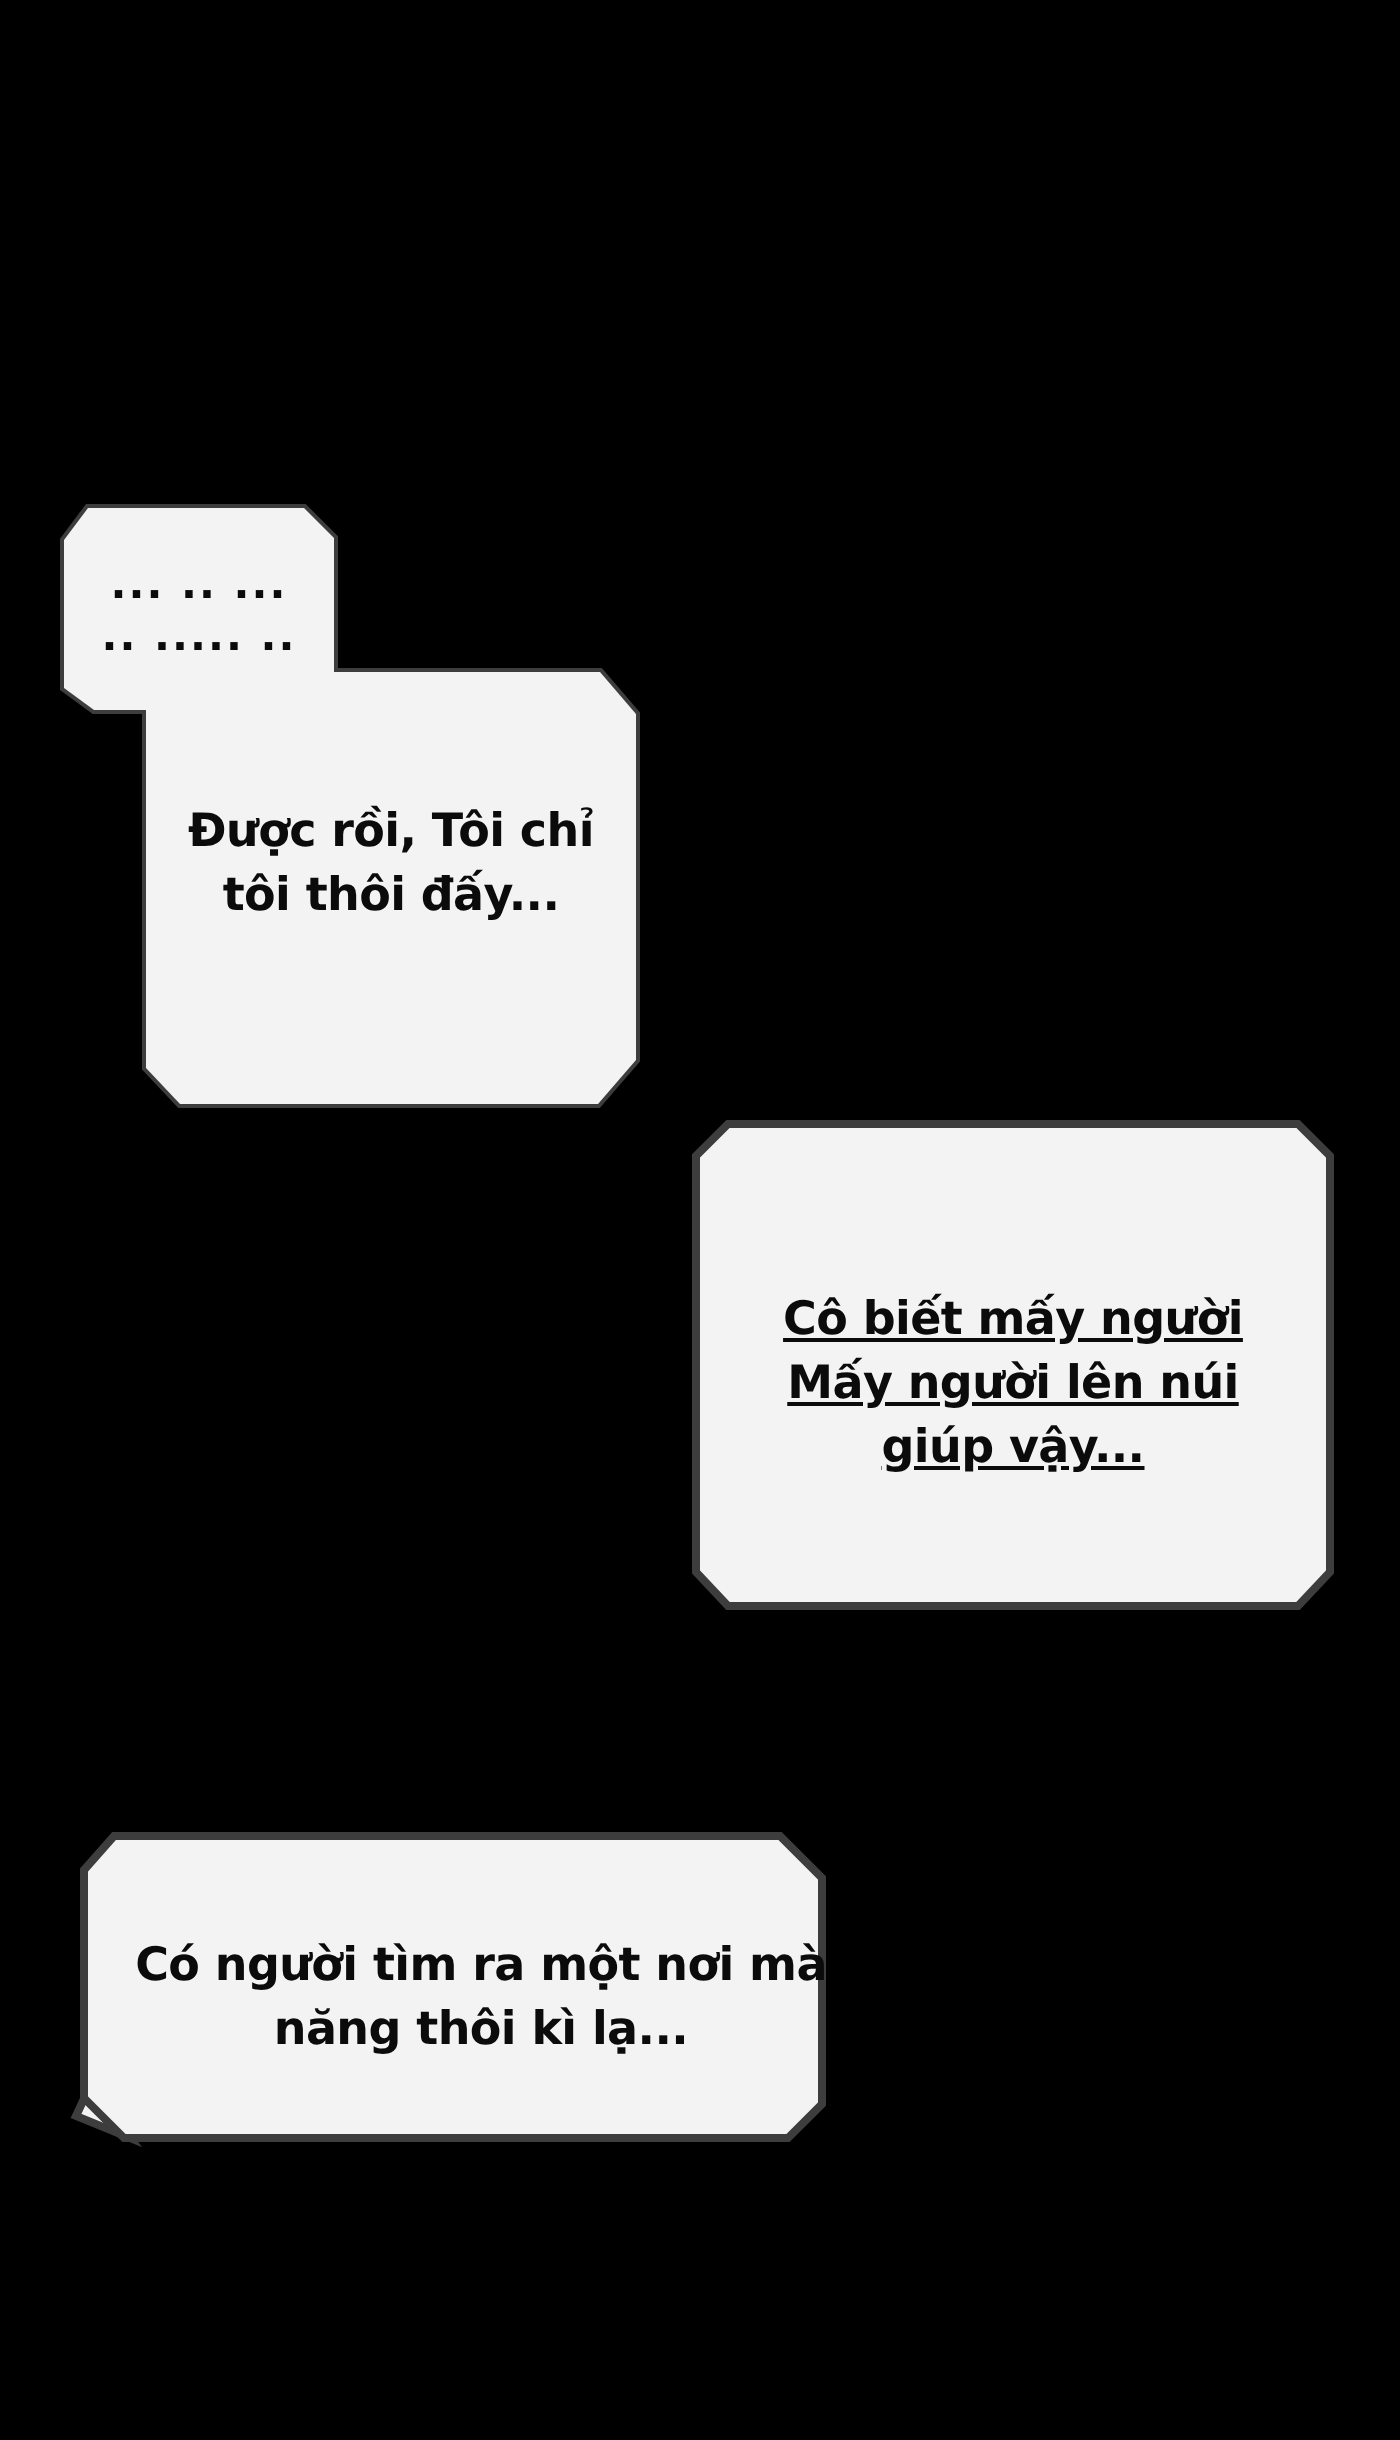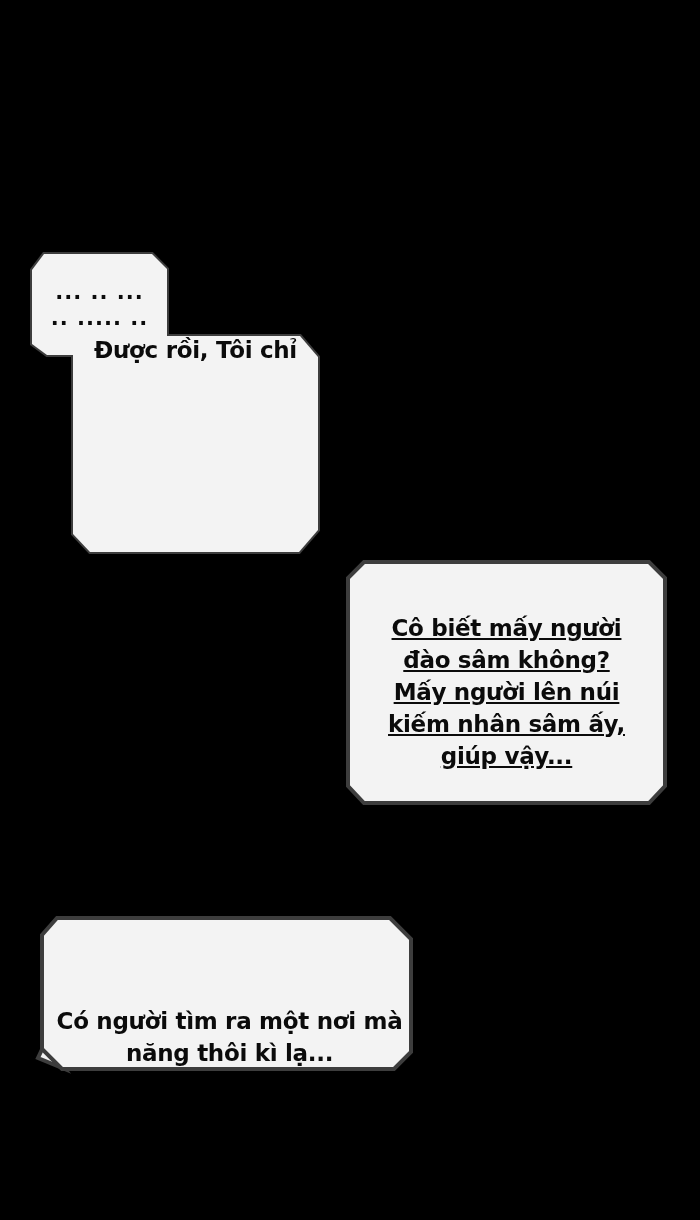--- a/index.html
+++ b/index.html
@@ -40,23 +40,23 @@
     font-weight: bold;
     font-size: 23px;
     line-height: 32px;
     letter-spacing: -0.3px;
     box-sizing: border-box;
   }
   #text-ellipsis {
     left: 32px; top: 254px; width: 135px; height: 101px;
     line-height: 26px; letter-spacing: 1px; font-size: 21px;
   }
-  #text-speech1 { left: 73px;  top: 334px; width: 245px; height: 216px; justify-content: space-between; }
+  #text-speech1 { left: 73px;  top: 324px; width: 245px; height: 216px; }
   #text-speech2 { left: 348px; top: 562px; width: 317px; height: 241px; padding-top: 18px; text-decoration: underline; }
-  #text-speech3 { left: 45px;  top: 918px; width: 369px; height: 151px; padding-top: 11px; justify-content: flex-end; }
+  #text-speech3 { left: 56px;  top: 918px; width: 369px; height: 151px; padding-top: 11px; }
   .line { white-space: nowrap; }
 </style>
 </head>
 <body>
 
 <div id="panel">
 
   <svg id="bubble-shapes" viewBox="0 0 700 1220" xmlns="http://www.w3.org/2000/svg">
 
     <polygon class="shape" points="165,336 300,336 318,357 318,530 299,552 90,552 73,534 73,350"></polygon>
@@ -69,27 +69,26 @@
     <polygon class="shape-fill-only" points="44,254 152,254 167,269 167,341 158,355 47,355 32,344 32,270"></polygon>
   </svg>
 
   <div class="bubble-text" id="text-ellipsis">
       <div class="line">... .. ...</div>
       <div class="line">.. ..... ..</div>
     </div>
 
   <div class="bubble-text" id="text-speech1">
       <div class="line">Được rồi, Tôi chỉ</div>
+      <div class="line">tôi thôi đấy...</div>
     </div>
 
   <div class="bubble-text" id="text-speech2">
       <div class="line">Cô biết mấy người</div>
-      <div class="line">đào sâm không?</div>
       <div class="line">Mấy người lên núi</div>
-      <div class="line">kiếm nhân sâm ấy,</div>
       <div class="line">giúp vậy...</div>
     </div>
 
   <div class="bubble-text" id="text-speech3">
       <div class="line">Có người tìm ra một nơi mà</div>
       <div class="line">năng thôi kì lạ...</div>
     </div>
 
 </div>
 

